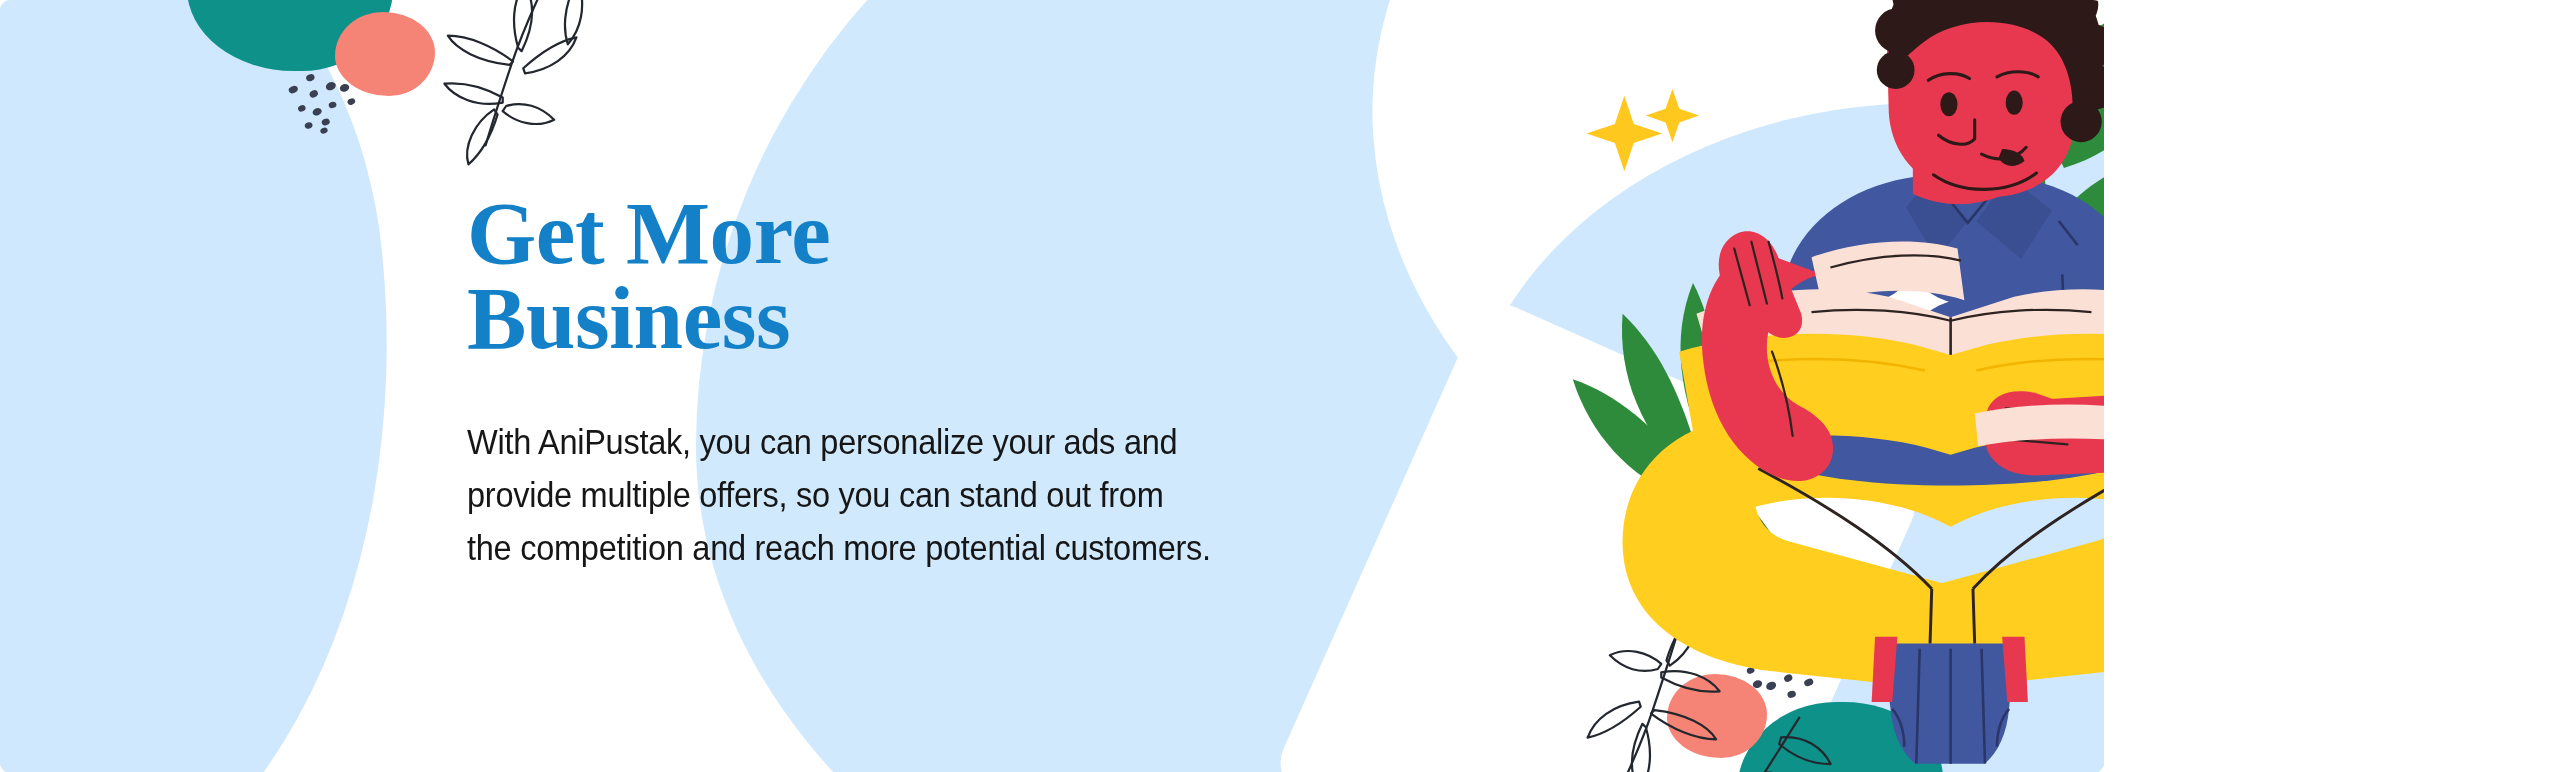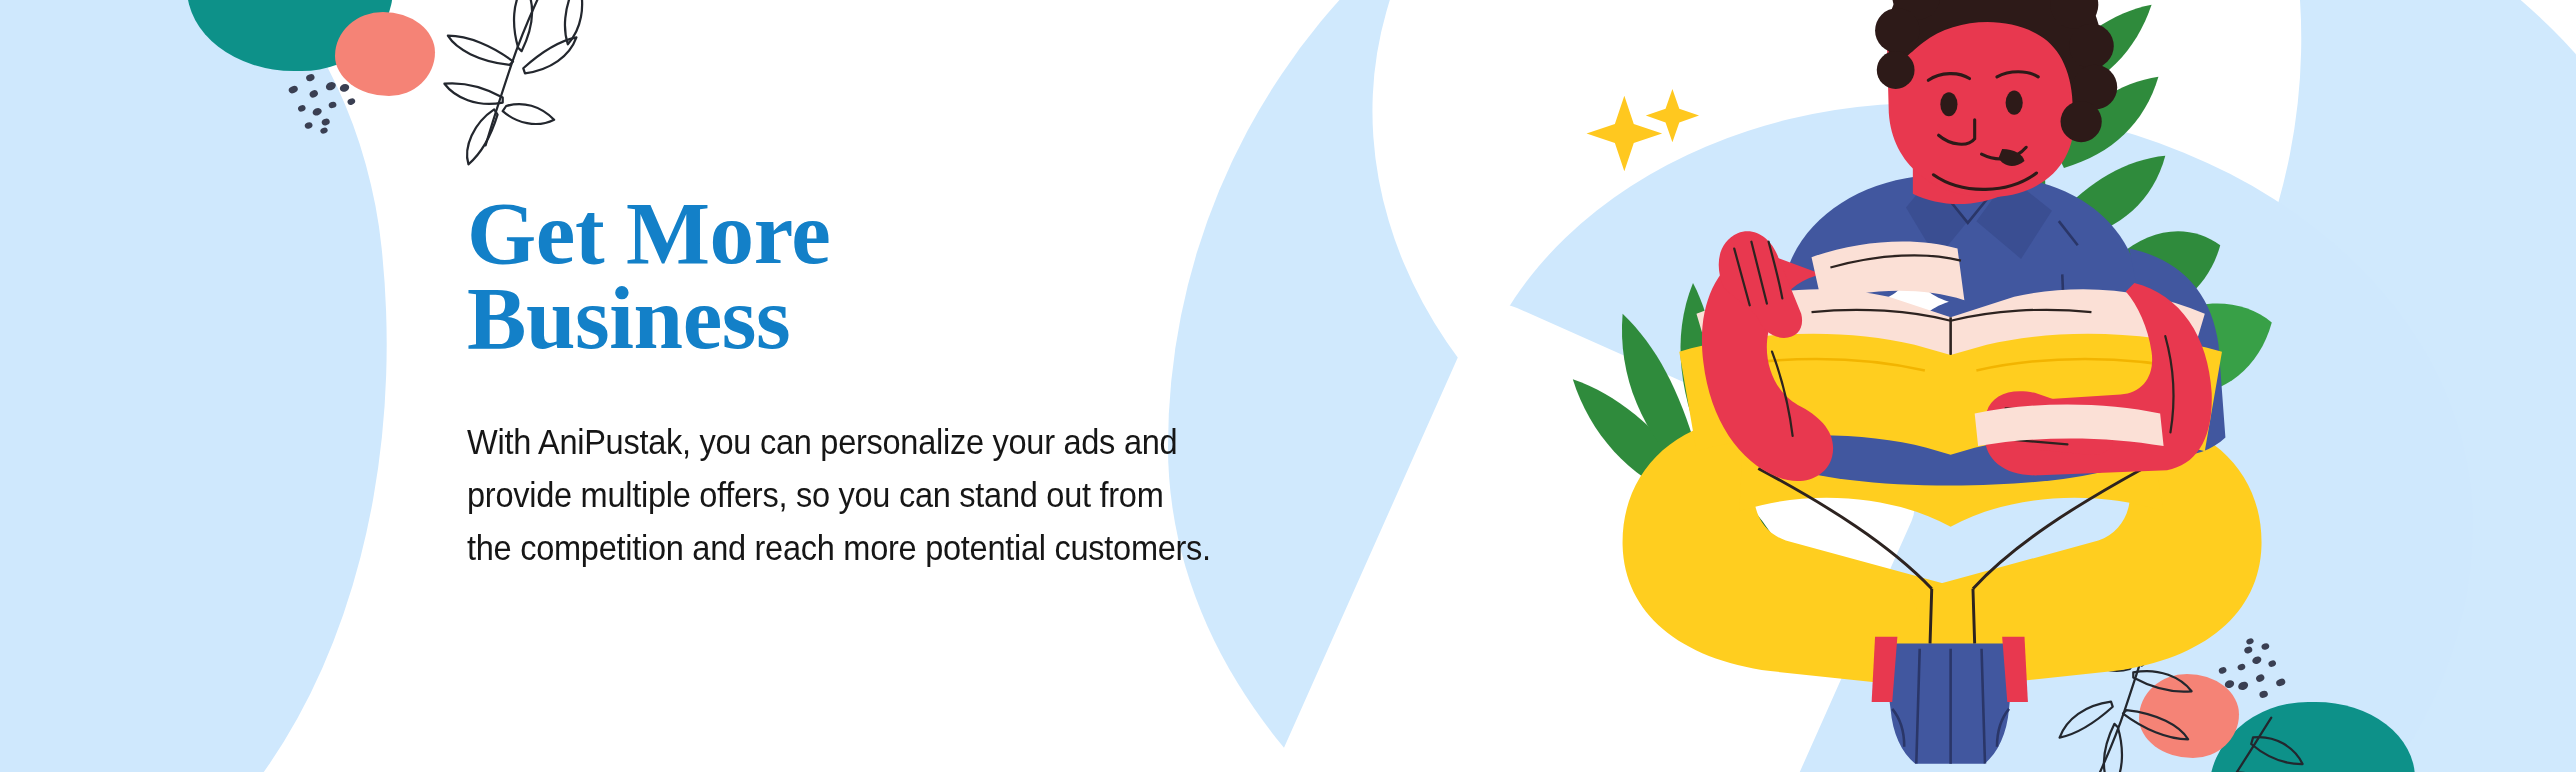--- a/index.html
+++ b/index.html
@@ -2,25 +2,26 @@
 <html style="font-size:13.7px"><head>
 <meta charset="utf-8">
 <style>
   html, body {
     margin: 0;
     padding: 0;
     background: #ffffff;
   }
   #banner {
     position: relative;
-    width: 2576px;
+    width: 2104px;
     height: 773px;
     overflow: hidden;
     background: #86efac;
     font-family: "Liberation Sans", sans-serif;
+    border-radius: 11px;
   }
 
   
   .bg-white-base {
     position: absolute;
     inset: 0;
     background: #ffffff;
   }
 
   

